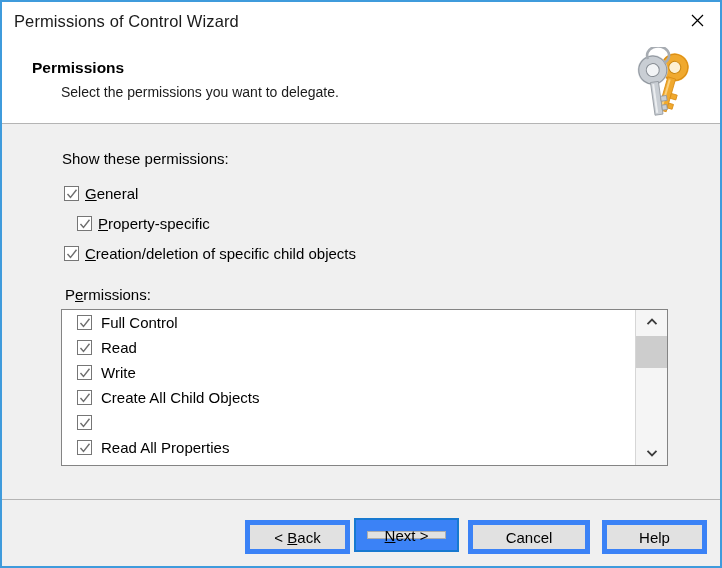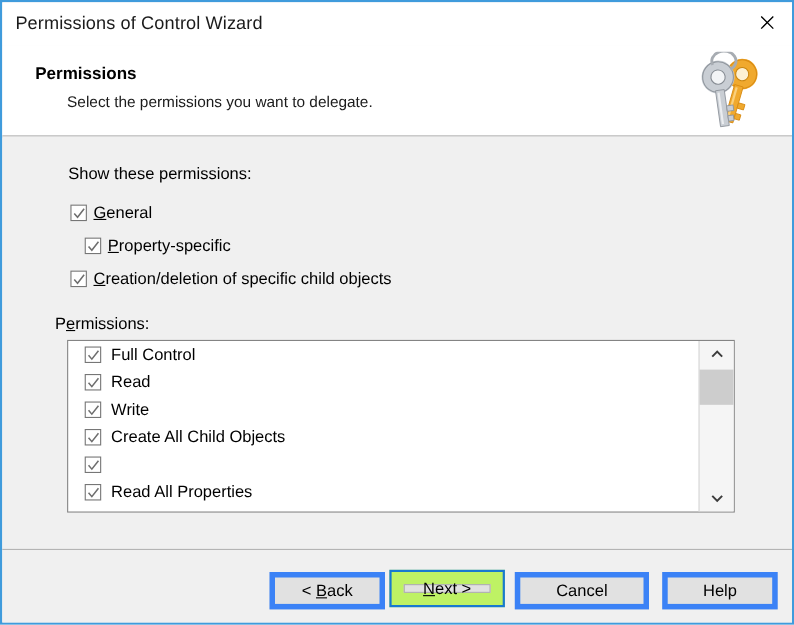--- a/index.html
+++ b/index.html
@@ -130,21 +130,21 @@
   .cb-label {
     font-size: 15px;
     color: #000;
     margin-left: 6px;
     white-space: nowrap;
   }
   .cb-label u { text-decoration: underline; }
 
   .perm-label {
     position: absolute;
-    left: 48px;
+    left: 63px;
     top: 161px;
     font-size: 15px;
     color: #000;
   }
 
   
   .listbox {
     position: absolute;
     left: 59px;
     top: 184px;
@@ -239,21 +239,21 @@
     display: flex;
     align-items: center;
     justify-content: center;
     cursor: default;
     padding: 12px;
   }
   .btn u { text-decoration: underline; }
 
   .btn-back   { left: 243px; width: 105px; }
   .btn-next   { left: 352px; width: 105px; top: 18px; height: 34px;
-                border: 2px solid #1879d0; background: #bef264; padding: 11px; }
+                border: 2px solid #1879d0; background: #3b82f6; padding: 11px; }
   .btn-next .inner {
     width: 100%; height: 100%;
     border: 1px solid #adadad;
     background: #e1e1e1;
     display: flex; align-items: center; justify-content: center;
     box-sizing: border-box;
   }
   .btn-cancel { left: 466px; width: 122px; }
   .btn-help   { left: 600px; width: 105px; }
 </style>

